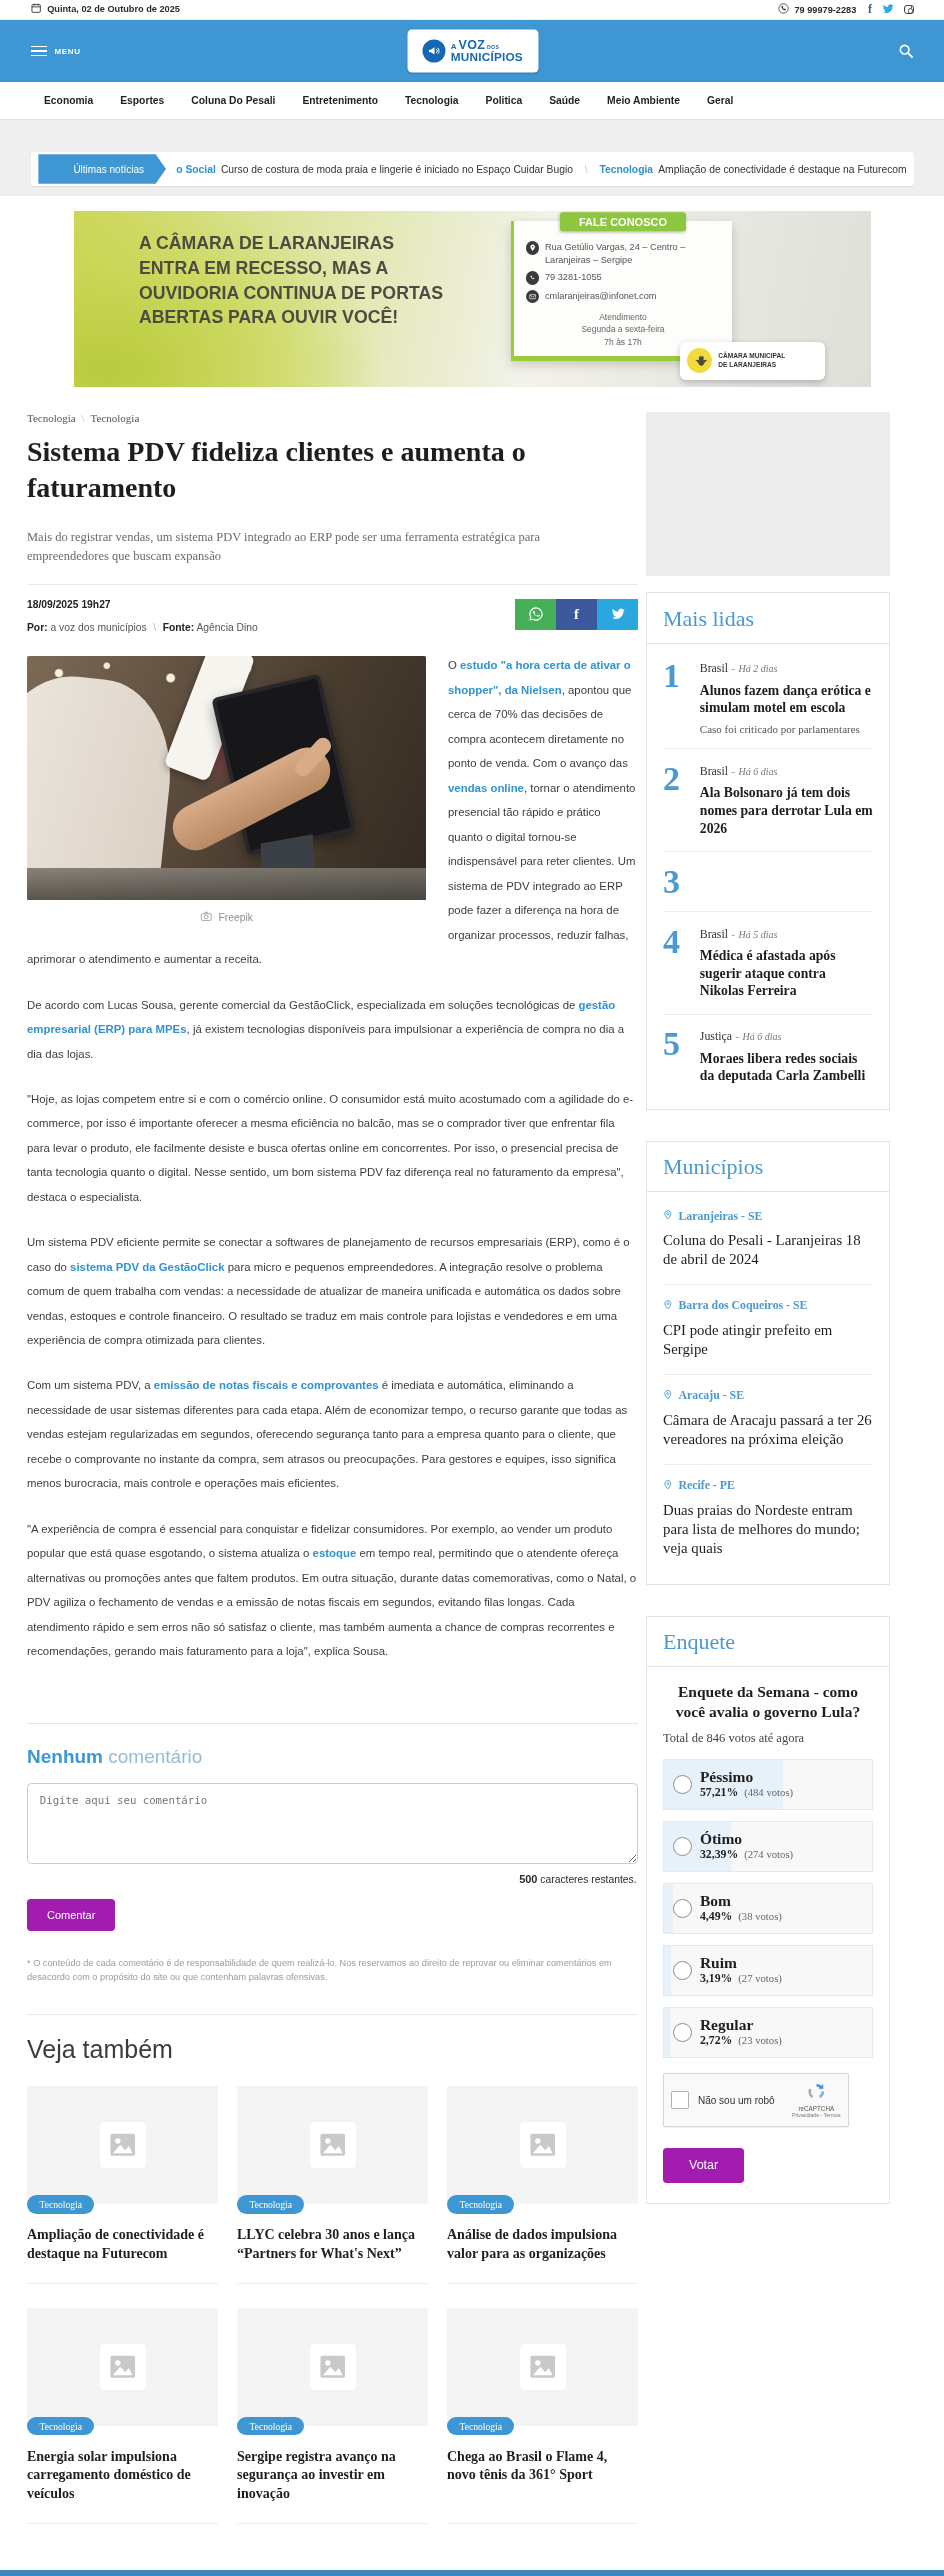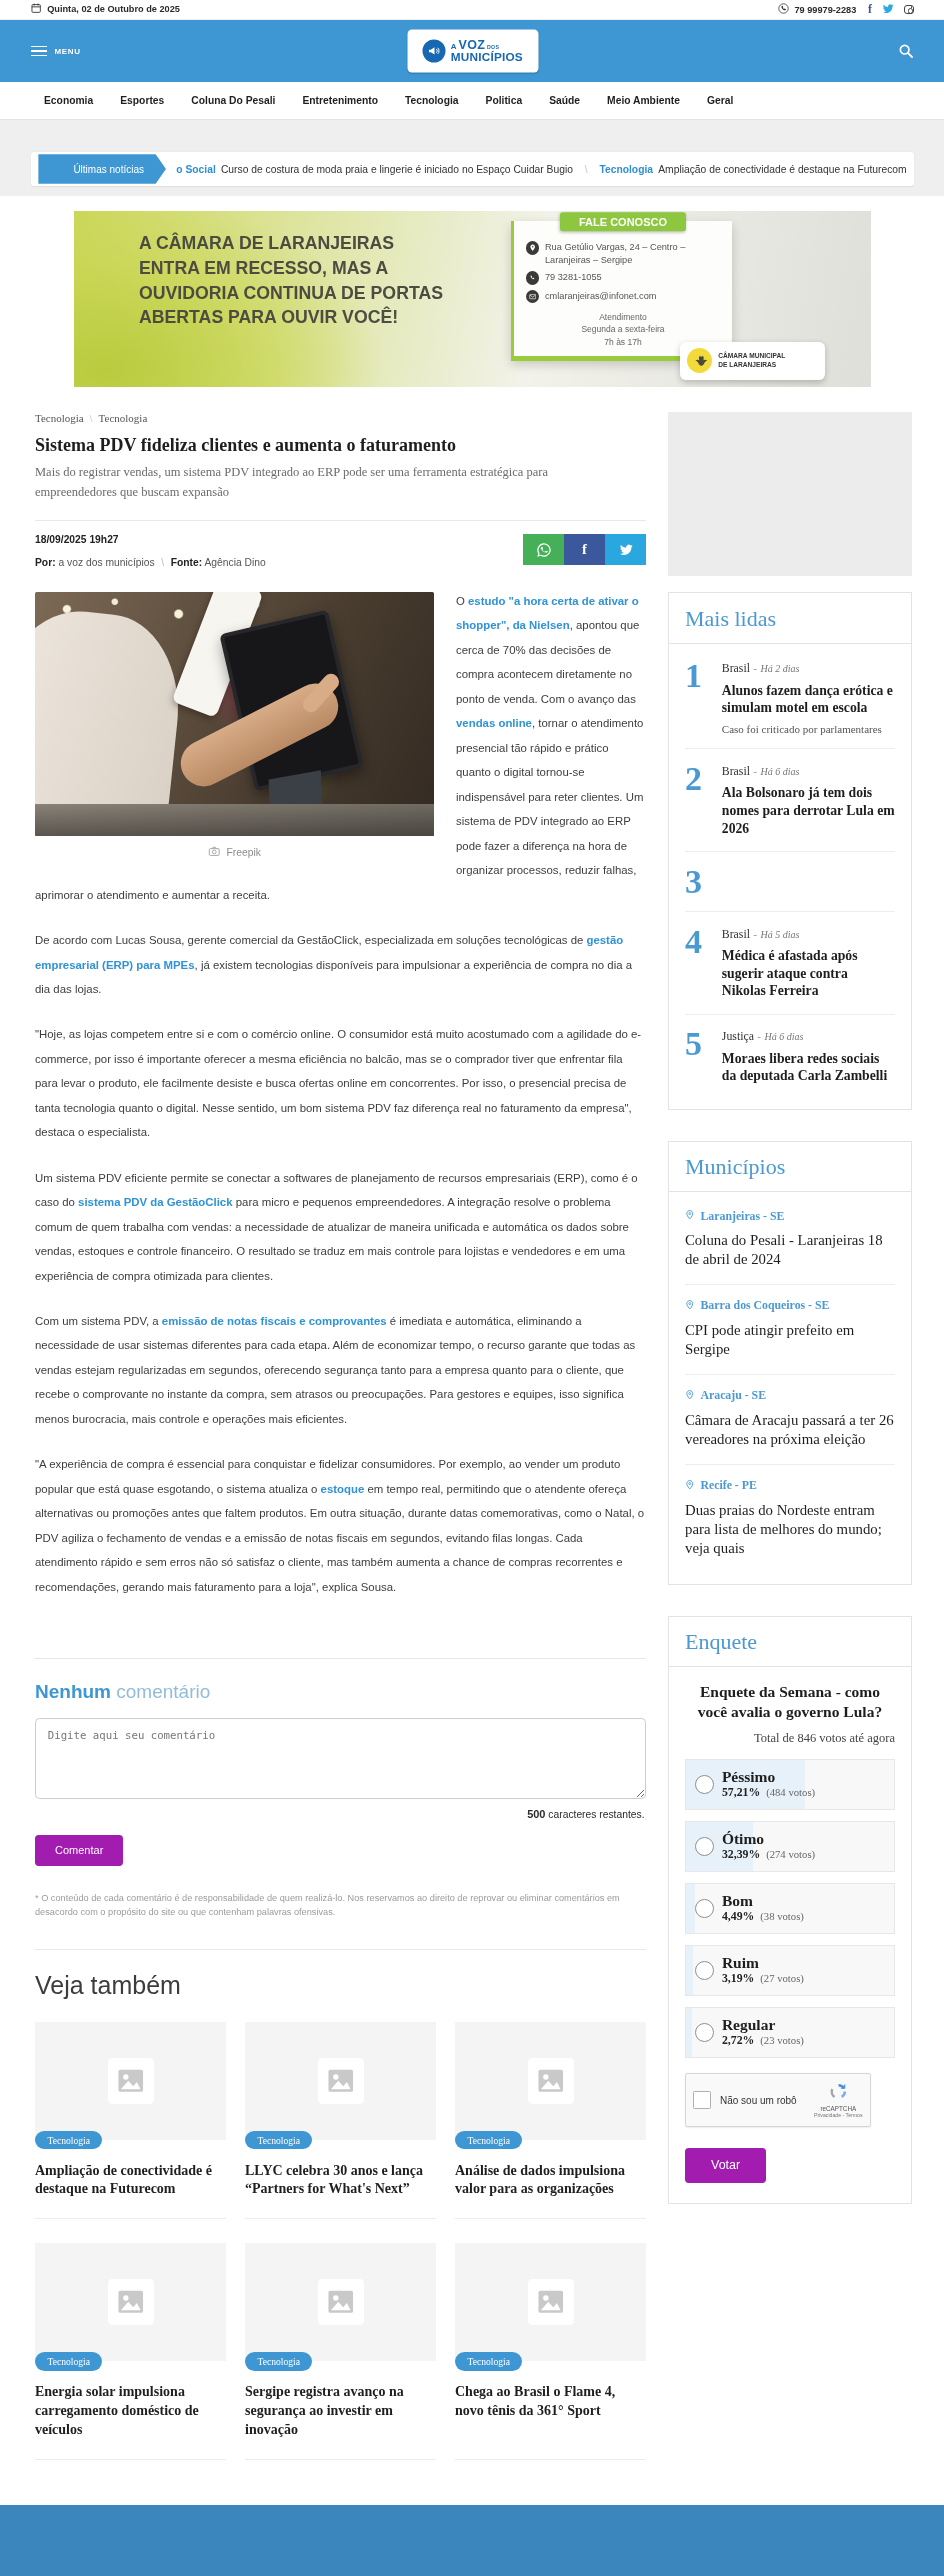--- a/index.html
+++ b/index.html
@@ -52,29 +52,29 @@
   .fale-card { position:absolute; left:437px; top:10.3px; width:221px; background:#fdfdfb; border-left:3.7px solid #9acb3c; border-bottom:5.2px solid #9acb3c; box-shadow:0 4.4px 10.3px rgba(0,0,0,.18); padding:14.8px 11.8px 7.4px; }
   .fale-pill { position:absolute; top:-1.5px; left:50%; transform:translate(-50%,-40%); background:#8dc63f; color:#fff; font-weight:bold; font-size:11px; padding:3.7px 19px; border-radius:3px; white-space:nowrap; box-shadow:0 1.5px 3px rgba(0,0,0,.2); }
   .fale-row { display:flex; align-items:flex-start; gap:5.9px; font-size:9.2px; color:#555; margin:5.2px 0; line-height:1.35; }
   .fale-ico { flex:0 0 13.3px; width:13.3px; height:13.3px; border-radius:50%; background:#3a3a3a; color:#fff; display:flex; align-items:center; justify-content:center; }
   .fale-hours { text-align:center; font-size:8.5px; color:#666; margin-top:7.4px; line-height:1.5; }
   .cam-logo { position:absolute; right:46px; bottom:7.4px; width:145px; height:38px; background:#fff; border-radius:5.9px; box-shadow:0 2.2px 5.9px rgba(0,0,0,.2); display:flex; align-items:center; gap:5.9px; padding:0 7.4px; }
   .cam-bird { width:25px; height:25px; border-radius:50%; background:#f2da3a; display:flex; align-items:center; justify-content:center; }
   .cam-logo-text { font-size:6.6px; font-weight:bold; color:#333; line-height:1.35; }
 
   
-  .main-wrap { display:flex; padding:25px 0 0 35px; gap:22px; }
+  .main-wrap { display:flex; padding:25px 0 0 27px; gap:8px; }
   .article-col { width:611px; flex:0 0 611px; }
   .sidebar { width:244px; flex:0 0 244px; }
 
   
   .breadcrumb { font-family:"Liberation Serif", serif; font-size:11px; color:#555; margin-bottom:10.3px; }
   .breadcrumb .sep { color:#bbb; margin:0 5.9px; }
   .breadcrumb span { cursor:pointer; }
-  .art-title { font-family:"Liberation Serif", serif; font-size:18px; font-weight:bold; color:#1e1e1e; line-height:1.28; margin-bottom:6px; }
+  .art-title { font-family:"Liberation Serif", serif; font-size:28px; font-weight:bold; color:#1e1e1e; line-height:1.28; margin-bottom:22px; }
   .art-sub { font-family:"Liberation Serif", serif; font-size:12.5px; color:#6b6b6b; line-height:1.55; margin-bottom:17.7px; width:96%; }
   .art-divider { border:none; border-top:0.7px solid #e9e9e9; margin:0 0 13.3px; }
   .meta-row { display:flex; justify-content:space-between; align-items:flex-start; margin-bottom:20.7px; }
   .meta-date { font-size:10.3px; font-weight:bold; color:#222; margin-bottom:11.8px; }
   .meta-by { font-size:10.3px; color:#555; }
   .meta-by b { color:#222; }
   .meta-by .sep { color:#bbb; margin:0 6.6px; }
   .share { display:flex; }
   .share-btn { width:41px; height:31px; display:flex; align-items:center; justify-content:center; cursor:pointer; }
   .share-wa { background:#45b058; }
@@ -139,21 +139,21 @@
   .ml-cat { font-family:"Liberation Serif", serif; font-size:11.8px; color:#333; }
   .ml-time { font-family:"Liberation Serif", serif; font-style:italic; font-size:10px; color:#777; }
   .ml-dash { color:#999; }
   .ml-title { font-family:"Liberation Serif", serif; font-weight:bold; font-size:13.7px; color:#1e1e1e; line-height:1.3; margin-top:5.2px; }
   .ml-sub { font-family:"Liberation Serif", serif; font-size:11px; color:#555; margin-top:5.9px; }
   .mu-item { padding:13.3px 0 14.8px; border-bottom:0.7px solid #ededed; cursor:pointer; }
   .mu-item:last-child { border-bottom:none; }
   .mu-city { display:flex; align-items:center; gap:5.9px; color:#4a99d2; font-family:"Liberation Serif", serif; font-weight:bold; font-size:11.8px; }
   .mu-title { font-family:"Liberation Serif", serif; font-size:14.8px; color:#1e1e1e; line-height:1.3; margin-top:7.4px; }
   .poll-q { font-family:"Liberation Serif", serif; font-weight:bold; font-size:15.5px; color:#1e1e1e; text-align:center; line-height:1.3; margin:11.8px 0 8.9px; }
-  .poll-total { font-family:"Liberation Serif", serif; font-size:12.5px; color:#444; text-align:right; margin-bottom:13.3px; }
+  .poll-total { font-family:"Liberation Serif", serif; font-size:12.5px; color:#444; text-align:left; margin-bottom:13.3px; }
   .poll-opt { position:relative; border:0.7px solid #e7e7e7; background:#f8f8f8; margin-bottom:11px; padding:8px 8.9px 8.9px 8.9px; overflow:hidden; cursor:pointer; }
   .poll-fill { position:absolute; left:0; top:0; bottom:0; background:#e7f1fa; }
   .poll-row { position:relative; display:flex; align-items:center; gap:8px; }
   .poll-radio { width:19px; height:19px; flex:0 0 19px; border-radius:50%; border:1.5px solid #8f8f8f; background:#fff; }
   .poll-name { font-family:"Liberation Serif", serif; font-weight:bold; font-size:15.5px; color:#1e1e1e; line-height:1.1; }
   .poll-pct { font-family:"Liberation Serif", serif; font-weight:bold; font-size:11.8px; color:#222; }
   .poll-votes { font-family:"Liberation Serif", serif; font-size:10.7px; color:#666; margin-left:5.9px; }
   .recaptcha { width:186px; border:0.7px solid #d6d6d6; background:#f9f9f9; border-radius:2.2px; box-shadow:0 0.7px 1.5px rgba(0,0,0,.08); display:flex; align-items:center; gap:8.9px; padding:8px 7.4px; margin:14.8px 0 20.7px; }
   .rc-check { width:17.7px; height:17.7px; background:#fff; border:1.5px solid #b0b0b0; border-radius:1.5px; cursor:pointer; }
   .rc-label { font-size:10px; color:#333; flex:1; }

